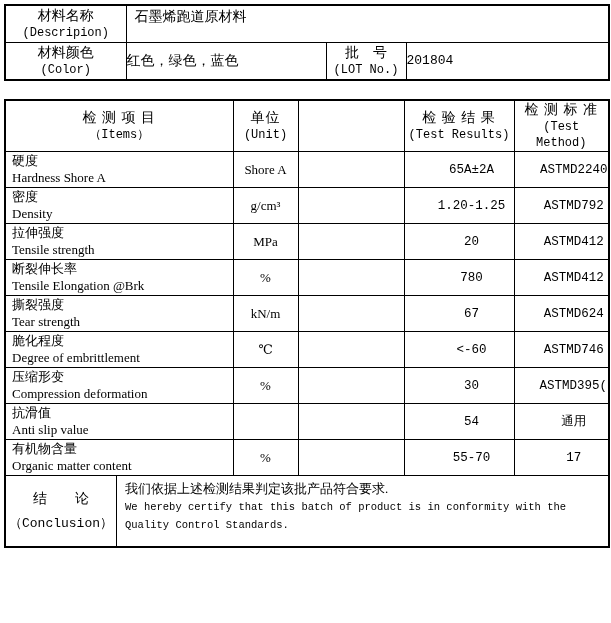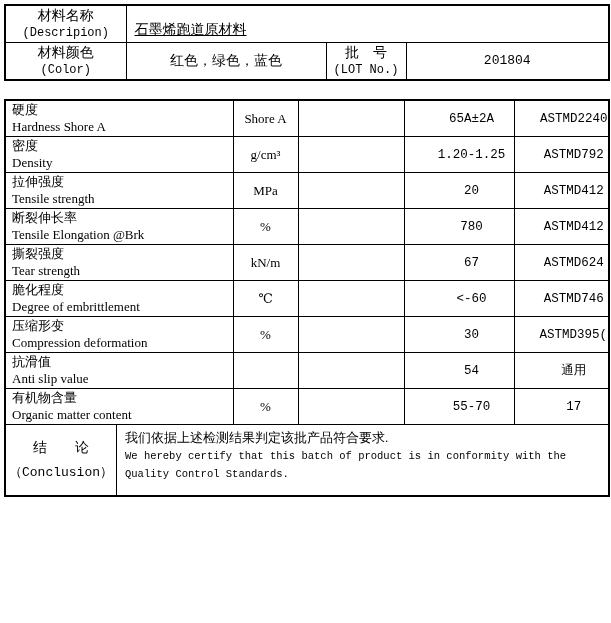--- a/index.html
+++ b/index.html
@@ -31,24 +31,24 @@
   }
   .info-table { margin-bottom: 18px; }
   .info-table td { height: 36px; }
 
   .zh   { font-size: 13px; line-height: 17px; }
   .zh-lg{ font-size: 14px; line-height: 18px; }
   .mono { font-family: "Liberation Mono", "DejaVu Sans Mono", monospace; font-size: 12px; line-height: 16px; }
   .mono-sm { font-family: "Liberation Mono", "DejaVu Sans Mono", monospace; font-size: 10px; line-height: 15px; }
   .en-serif { font-family: "Liberation Serif", "DejaVu Serif", serif; font-size: 13px; line-height: 18px; }
 
-  .c { text-align: center; }
+  .c { text-align: left; }
   .label-cell { text-align: center; }
   .top-left { vertical-align: top; }
-  .top-left .zh-lg { padding: 15px 0 0 8px; text-decoration: underline; }
+  .top-left .zh-lg { padding: 2px 0 0 8px; }
 
   .test-table .header-row td { height: 37px; text-align: center; }
   .test-table .header-row .zh-lg { letter-spacing: 1px; }
 
   .test-table .data-row td { height: 34.5px; }
   .item-cell { vertical-align: middle; }
   .item-cell .zh, .item-cell .en-serif { padding-left: 6px; }
   .unit-cell, .result-cell, .method-cell { text-align: center; }
   .result-cell, .method-cell { font-family: "Liberation Mono", "DejaVu Sans Mono", monospace; font-size: 12.5px; padding-left: 25px; }
 
@@ -120,20 +120,39 @@
 
   <table class="test-table">
     <colgroup>
       <col style="width:228px">
         <col style="width:65px">
         <col style="width:106px">
         <col style="width:110px">
         <col style="width:95px">
     </colgroup>
     <tbody>
+      <tr class="header-row">
+        <td>
+          <div class="zh-lg">检 测 项 目</div>
+          <div class="mono">（Items）</div>
+        </td>
+        <td>
+          <div class="zh-lg">单位</div>
+          <div class="mono">(Unit)</div>
+        </td>
+        <td></td>
+        <td>
+          <div class="zh-lg">检 验 结 果</div>
+          <div class="mono">(Test Results)</div>
+        </td>
+        <td>
+          <div class="zh-lg">检 测 标 准</div>
+          <div class="mono">(Test Method)</div>
+        </td>
+      </tr>
 
       <tr class="data-row">
         <td class="item-cell">
           <div class="zh">硬度</div>
           <div class="en-serif">Hardness Shore A</div>
         </td>
         <td class="unit-cell en-serif">Shore A</td>
         <td></td>
         <td class="result-cell">65A±2A</td>
         <td class="method-cell">ASTMD2240</td>

